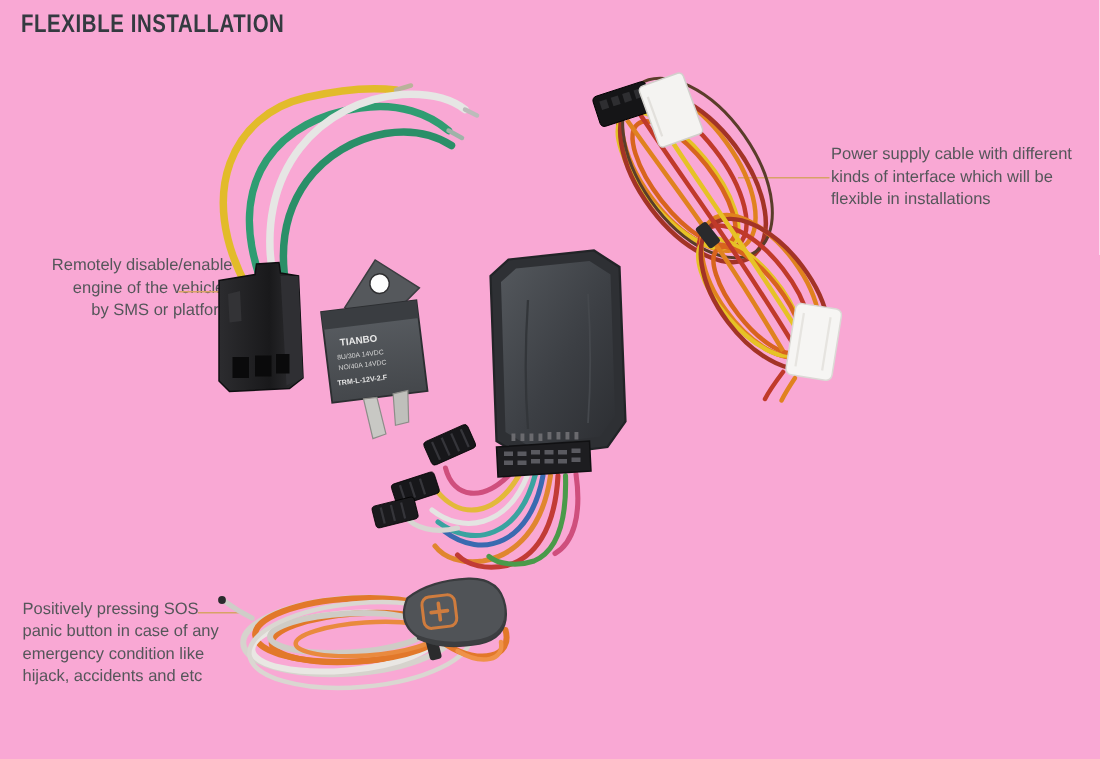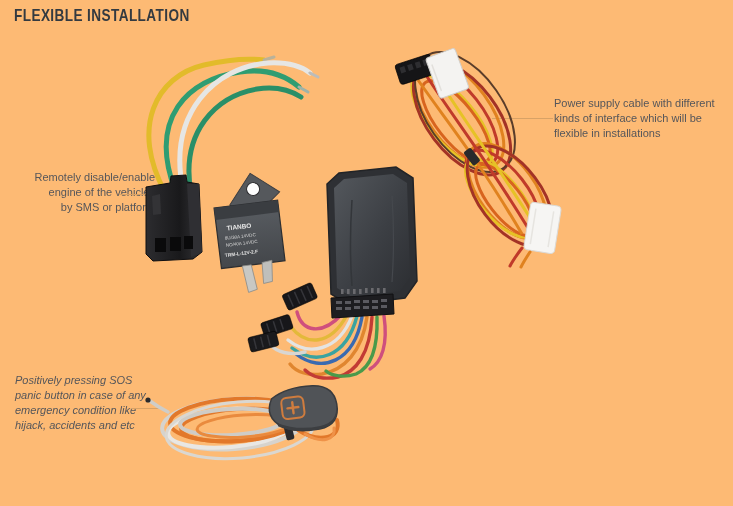--- a/index.html
+++ b/index.html
@@ -1,32 +1,32 @@
 <!DOCTYPE html>
 <html><head>
 <meta charset="utf-8">
 <style>
   html,body{margin:0;padding:0;background:#ffffff;}
   .canvas{
-    position:relative;width:733px;height:506px;background:#fdba74;overflow:hidden;
+    position:relative;width:733px;height:506px;background:#f9a8d4;overflow:hidden;
     font-family:"Liberation Sans", sans-serif;
   }
   .page-title{
     position:absolute;left:14px;top:6px;
     font-size:17px;font-weight:bold;letter-spacing:.5px;color:#343a40;
     transform:scaleX(.8);transform-origin:left top;white-space:nowrap;
   }
   .anno{
     position:absolute;font-size:11px;line-height:15px;color:#55565a;
     white-space:pre-line;
   }
   .anno-relay{left:15px;top:170px;width:140px;text-align:right;}
   .anno-site{left:15px;top:228px;width:150px;}
   .anno-power{left:554px;top:96px;width:175px;}
-  .anno-sos{left:15px;top:373px;width:160px;font-style:italic;}
+  .anno-sos{left:15px;top:399px;width:160px;}
   .leader{position:absolute;height:1px;background:#d8a266;}
   .leader-relay{left:119px;top:194px;width:33px;}
   .leader-power{left:492px;top:118px;width:61px;}
   .leader-sos{left:132px;top:408px;width:31px;}
   svg text{font-family:"Liberation Sans",sans-serif;}
 </style>
 </head>
 <body>
 
 <div class="canvas">

